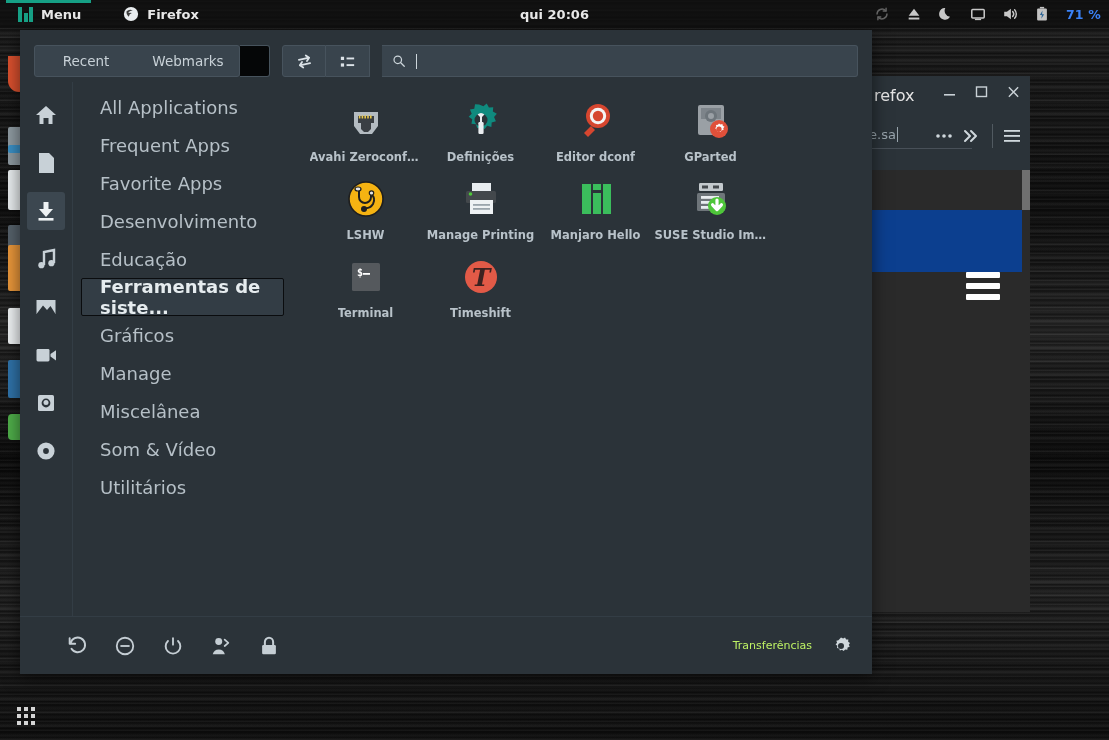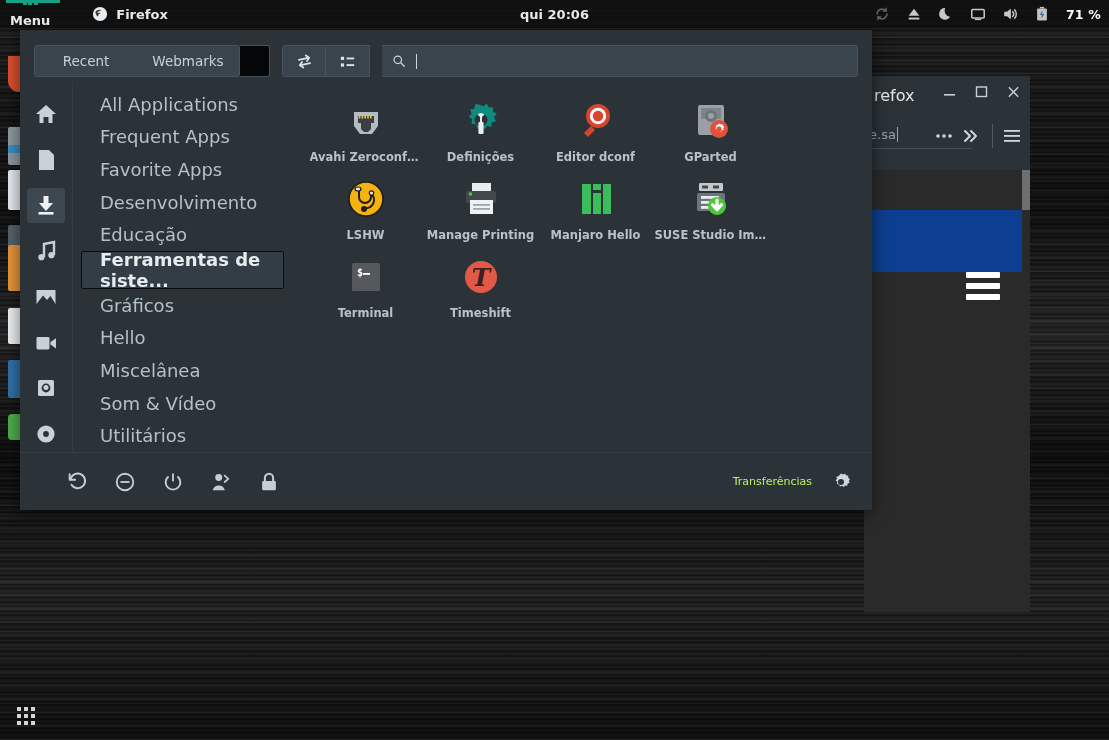--- a/index.html
+++ b/index.html
@@ -28,33 +28,33 @@
 
   
   #panel {
     position: absolute; top: 0; left: 0; width: 1109px; height: 28px;
     background: rgba(14,14,14,0.80);
     display: flex; align-items: center;
     color: #e8e8e8; font-size: 13px; font-weight: bold;
     z-index: 40;
   }
   .panel-btn { display: flex; align-items: center; gap: 8px; height: 28px; padding: 0 10px; }
-  #menu-btn { padding-left: 10px; position: relative; flex-direction: column; }
+  #menu-btn { padding-left: 18px; position: relative; }
   #menu-btn::before {
     content:""; position:absolute; left:6px; right:0px; top:0; height:3px; background:#16a085;
   }
   .manjaro-logo { display: inline-block; width: 15px; height: 15px; position: relative; }
   .manjaro-logo i { position: absolute; bottom: 0; background: #16a085; display:block; }
   .manjaro-logo i:nth-child(1) { left: 0;   width: 4px; height: 15px; }
   .manjaro-logo i:nth-child(2) { left: 5.5px; width: 4px; height: 9px; }
   .manjaro-logo i:nth-child(3) { left: 11px; width: 4px; height: 15px; }
   #clock { position: absolute; left: 0; right: 0; text-align: center; font-size: 13px; font-weight: bold; }
   #tray { position: absolute; right: 8px; display: flex; align-items: center; gap: 16px; }
   #tray .tico { display:flex; align-items:center; justify-content:center; width:16px; height:16px; opacity:.88; }
-  #battery-pct { font-size: 12.5px; font-weight: bold; color: #ffffff; letter-spacing: .2px; }
+  #battery-pct { font-size: 12.5px; font-weight: bold; color: #3b82f6; letter-spacing: .2px; }
 
   
   .desk-icon { position: absolute; left: 8px; width: 22px; border-radius: 2px; }
 
   
   #show-desktop { position: absolute; left: 17px; top: 707px; width: 18px; height: 18px;
     display: grid; grid-template-columns: repeat(3, 4px); grid-template-rows: repeat(3, 4px);
     gap: 3px; z-index: 10; }
   #show-desktop span { background: #d5d5d5; display:block; width:4px; height:4px; }
 
@@ -78,21 +78,21 @@
   #ff-caret { width: 1px; height: 15px; background: #97a3ab; margin-left: 1px; }
   #ff-actions { position: absolute; right: 6px; top: 9px; display: flex; align-items: center; gap: 0px; }
   #ff-content { background: #2a2a2a; height: 442px; position: relative; overflow: hidden; }
   #ff-scrollbar { position: absolute; right: 0; top: 0; width: 8px; height: 40px; background: #6f6f6f; }
   #ff-blue { position: absolute; left: 0; top: 40px; right: 8px; height: 62px; background: #0c3f8f; }
   #ff-hamburger { position: absolute; right: 22px; top: 62px; width: 34px; }
   #ff-hamburger i { display: block; height: 6px; background: #fff; border-radius: 1px; margin-bottom: 5px; }
 
   
   #menu {
-    position: absolute; left: 20px; top: 30px; width: 852px; height: 480px;
+    position: absolute; left: 20px; top: 30px; width: 852px; height: 644px;
     background: #2b3339;
     box-shadow: 0 3px 16px rgba(0,0,0,.55);
     z-index: 30;
     display: flex; flex-direction: column;
     color: #c3ccd2;
   }
 
   
   #menu-header { height: 52px; display: flex; align-items: center; padding: 10px 14px 0 14px; gap: 12px; }
   #tabs-wrap { width: 236px; height: 32px; position: relative; display: flex; }
@@ -351,21 +351,21 @@
         <div class="cat">
             <span>Educação</span>
           </div>
         <div class="cat selected">
             <span>Ferramentas de siste...</span>
           </div>
         <div class="cat">
             <span>Gráficos</span>
           </div>
         <div class="cat">
-            <span>Hello</span>
+            <span>Manage</span>
           </div>
         <div class="cat">
             <span>Miscelânea</span>
           </div>
         <div class="cat">
             <span>Som &amp; Vídeo</span>
           </div>
         <div class="cat">
             <span>Utilitários</span>
           </div>

